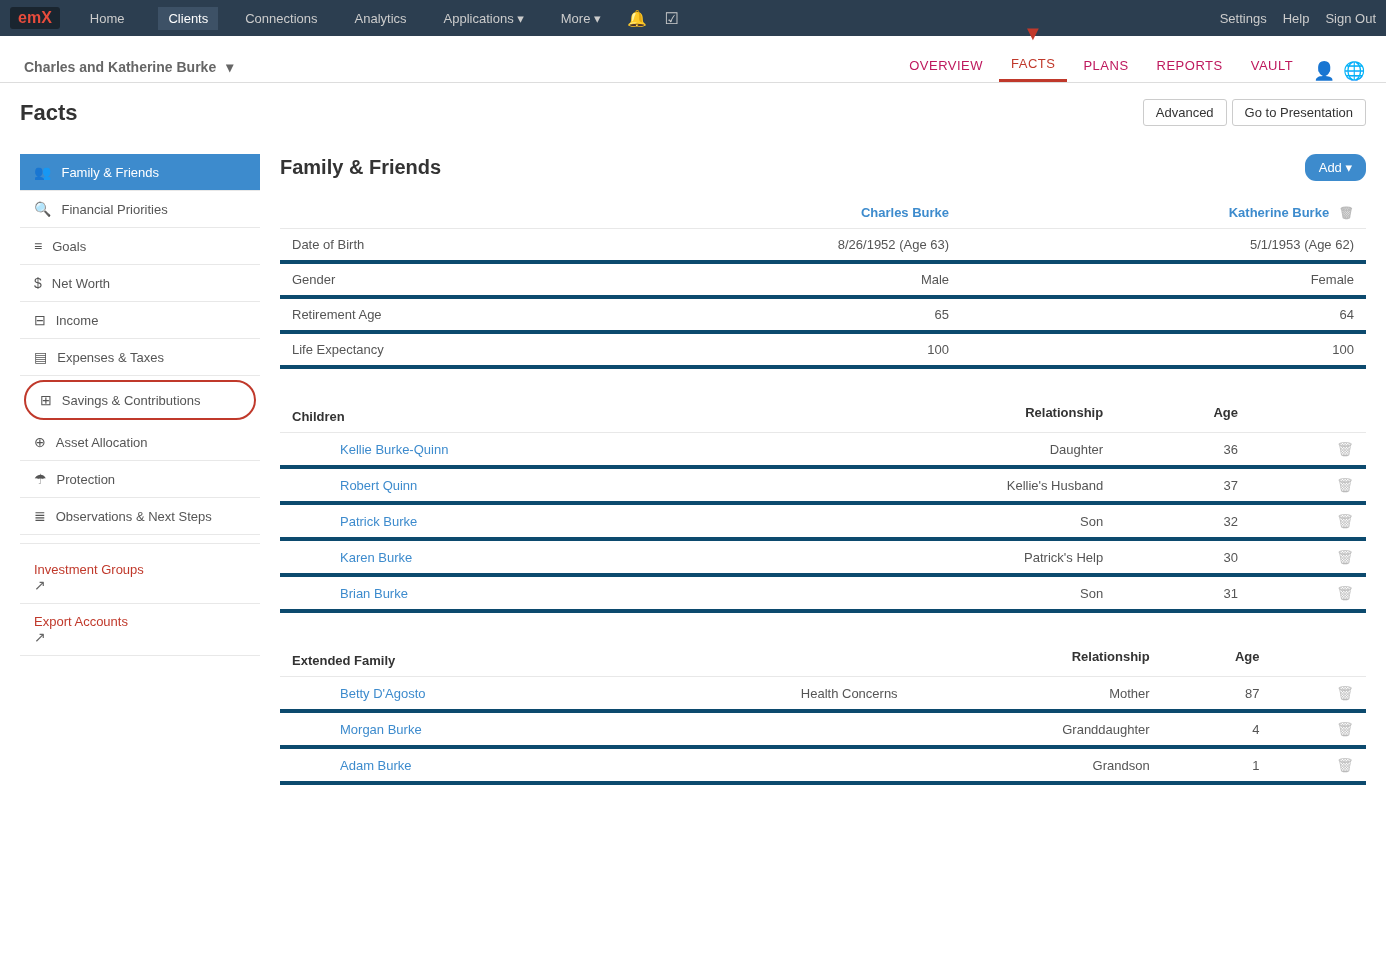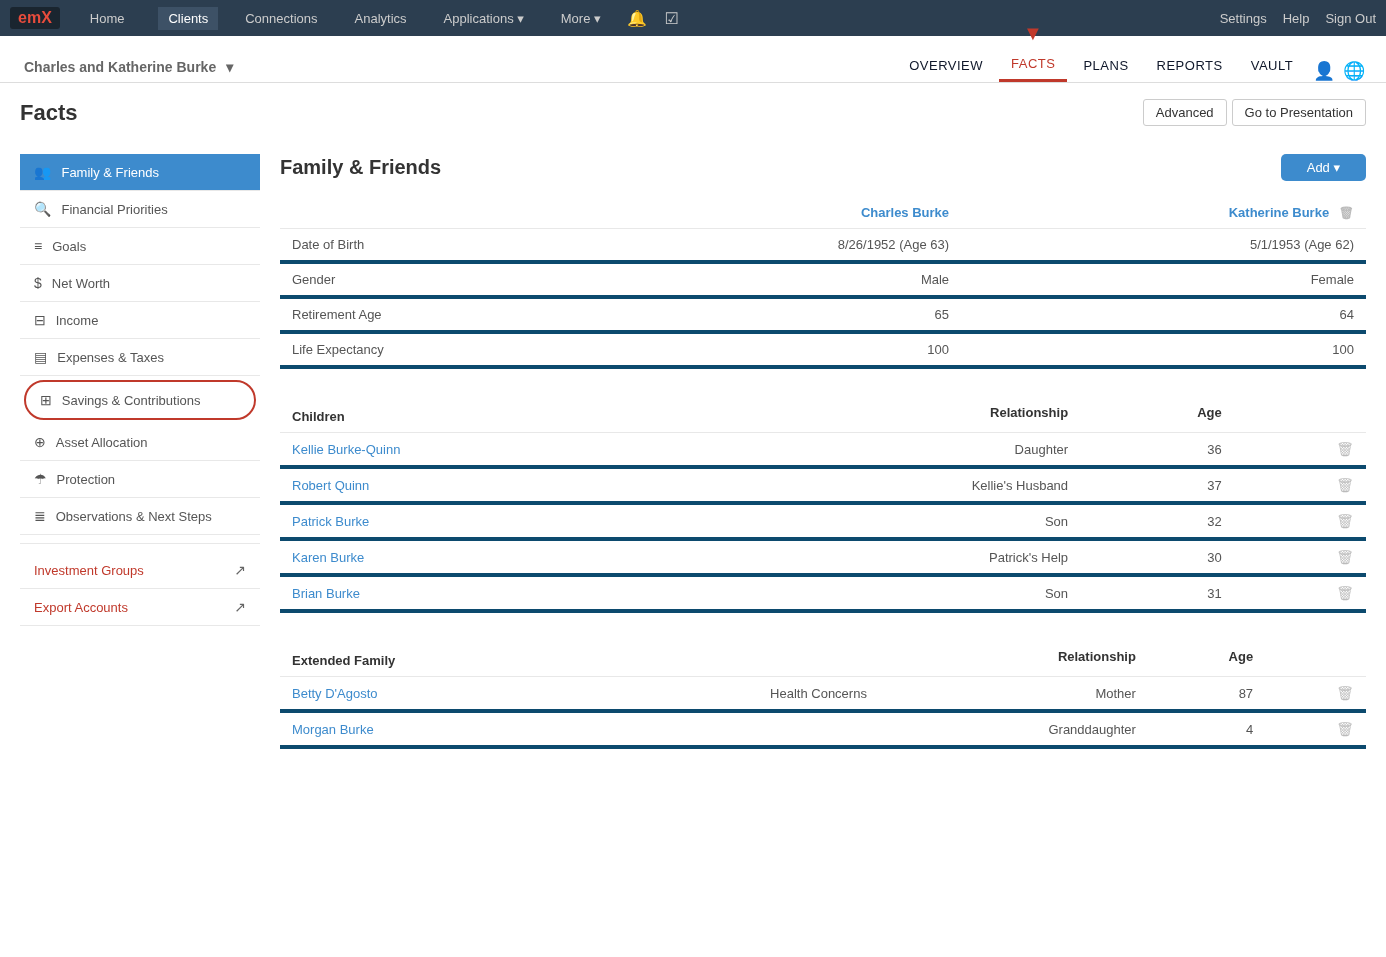--- a/index.html
+++ b/index.html
@@ -48,21 +48,21 @@
     .sub-header .client-name {
       font-size: 22px;
       font-weight: bold;
       color: #2c3e50;
       cursor: pointer;
     }
     .sub-header .client-name span { font-size: 14px; color: #666; margin-left: 4px; }
     .sub-nav { display: flex; align-items: center; gap: 4px; }
     .sub-nav a {
       text-decoration: none;
-      color: #0f172a;
+      color: #be185d;
       padding: 8px 12px;
       font-size: 13px;
       text-transform: uppercase;
       letter-spacing: 0.5px;
       cursor: pointer;
       position: relative;
     }
     .sub-nav a.active {
       color: #c0392b;
       border-bottom: 3px solid #c0392b;
@@ -112,45 +112,45 @@
       gap: 10px;
     }
     .sidebar-item.active {
       background: #3d8bcd;
       color: #fff;
     }
     .sidebar-item .item-icon { font-size: 14px; color: inherit; }
     .sidebar-section-divider { height: 1px; background: #e8e8e8; margin: 8px 0; }
     .sidebar-link {
       display: flex;
-      align-items: center;
       justify-content: space-between;
       padding: 10px 14px;
       cursor: pointer;
       color: #c0392b;
       border-bottom: 1px solid #e8e8e8;
       font-size: 13px;
+      flex-direction: column;
     }
     .sidebar-link .ext-icon { font-size: 14px; color: #666; }
 
     
     .main-panel { flex: 1; }
     .section-header {
       display: flex;
       align-items: center;
       justify-content: space-between;
       margin-bottom: 16px;
     }
     .section-header h3 { font-size: 20px; color: #333; }
     .btn-blue {
       background: #3d8bcd;
       color: #fff;
       border: none;
-      padding: 6px 26px;
-      border-radius: 5px;
+      padding: 6px 14px;
+      border-radius: 11px;
       cursor: pointer;
       font-size: 13px;
       display: flex;
       align-items: center;
       gap: 4px;
     }
 
     
     .data-table { width: 100%; border-collapse: collapse; margin-bottom: 24px; }
     .data-table th {
@@ -163,21 +163,21 @@
     }
     .data-table th:first-child { text-align: left; }
     .data-table td {
       padding: 8px 12px;
       border-bottom: 4px solid #0c4a6e;
       text-align: right;
       font-size: 13px;
       color: #555;
     }
     .data-table td:first-child { text-align: left; color: #555; }
-    .data-table td a { color: #3d8bcd; text-decoration: none; cursor: pointer; }
+    .data-table td a { color: #3d8bcd; text-decoration: none; cursor: pointer; margin-left: 48px; }
     .data-table .delete-icon { color: #bbb; font-size: 14px; cursor: pointer; }
 
     
     .red-arrow {
       color: #c0392b;
       font-size: 22px;
       font-weight: bold;
     }
   </style>
 </head>
@@ -398,17 +398,24 @@
           <td>87</td>
           <td><span class="delete-icon">🗑</span></td>
         </tr>
         <tr>
           <td><a>Morgan Burke</a></td>
           <td></td>
           <td>Granddaughter</td>
           <td>4</td>
           <td><span class="delete-icon">🗑</span></td>
         </tr>
+        <tr>
+          <td><a>Adam Burke</a></td>
+          <td></td>
+          <td>Grandson</td>
+          <td>1</td>
+          <td><span class="delete-icon">🗑</span></td>
+        </tr>
       </tbody>
     </table>
 
   </div>
 </div>
 
 </body></html>

